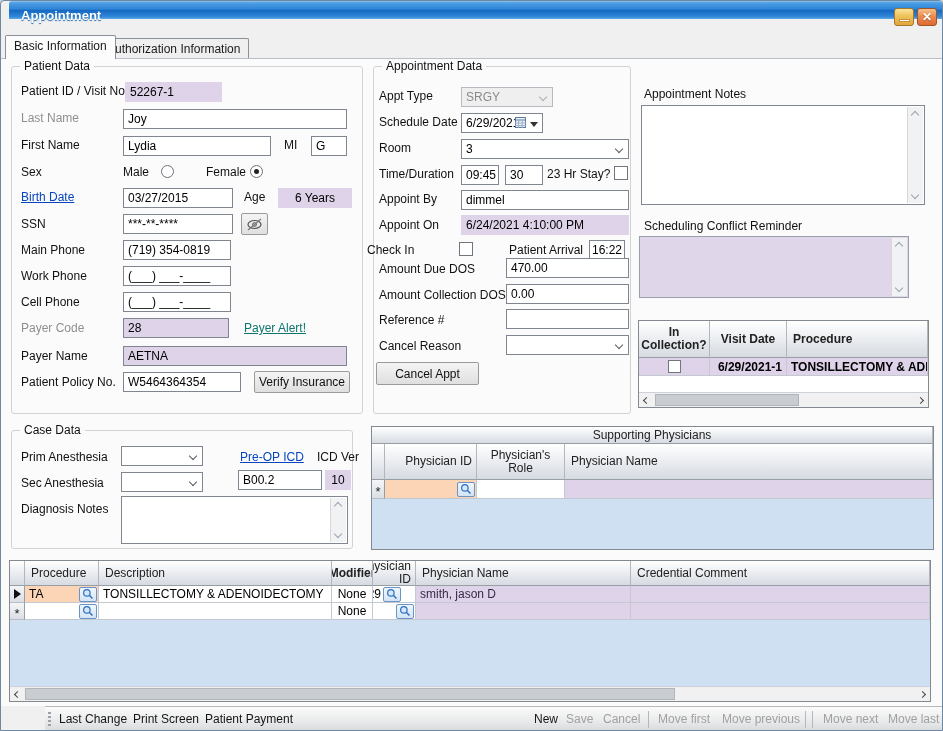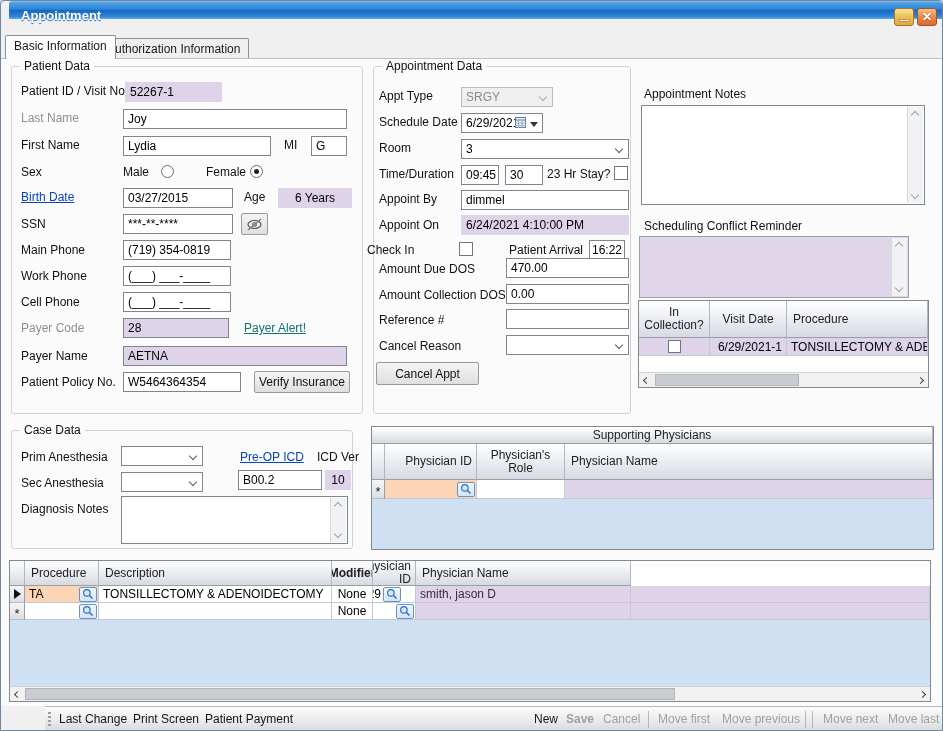--- a/index.html
+++ b/index.html
@@ -232,21 +232,21 @@
 
     <span class="lbl" style="left:643px;top:160px;">Scheduling Conflict Reminder</span>
     <div class="textarea lav" style="left:638px;top:177px;width:270px;height:62px;border-color:#9aa0a8;">
       <span></span>
       <div class="vscroll">
         <span class="sb-arrow sb-up"></span>
         <span class="sb-arrow sb-down"></span>
       </div>
     </div>
 
-    <div class="grid" style="left:637px;top:241px;width:291px;height:88px;">
+    <div class="grid" style="left:637px;top:261px;width:291px;height:88px;font-weight:bold;">
       <div class="gridrow" style="top:0;height:37px;">
         <div class="hcell" style="width:71px;">In Collection?</div>
         <div class="hcell" style="width:77px;">Visit Date</div>
         <div class="hcell left" style="flex:1;">Procedure</div>
       </div>
       <div class="gridrow" style="top:37px;height:18px;">
         <div class="dcell lav center" style="width:71px;">
           <span class="cb" style="position:relative;width:13px;height:13px;"></span>
         </div>
         <div class="dcell lav right" style="width:77px;">6/29/2021-1</div>
@@ -321,20 +321,21 @@
     </div>
 
     <div class="grid" style="left:8px;top:501px;width:922px;height:142px;">
       <div class="gridrow" style="top:0;height:25px;">
         <div class="hcell" style="width:15px;"></div>
         <div class="hcell left" style="width:74px;">Procedure</div>
         <div class="hcell left" style="width:233px;">Description</div>
         <div class="hcell" style="width:41px;font-weight:bold;">Modifier</div>
         <div class="hcell right" style="width:43px;">Physician ID</div>
         <div class="hcell left" style="width:215px;">Physician Name</div>
+        <div class="hcell left" style="flex:1;">Credential Comment</div>
       </div>
 
       <div class="gridrow" style="top:25px;height:17px;">
         <div class="rowsel" style="width:15px;">
             <span class="cur-arrow"></span>
           </div>
         <div class="dcell peach" style="width:74px;padding-right:1px;">
           <span>TA</span>
           <span class="magbtn">
             <svg width="12" height="12" viewBox="0 0 16 16">
@@ -395,21 +396,21 @@
 
   </div>
 
   <div class="toolbar">
     <span class="grip"></span>
     <span class="tb-item" style="left:14px;">Last Change</span>
     <span class="tb-item" style="left:88px;">Print Screen</span>
     <span class="tb-item" style="left:160px;">Patient Payment</span>
 
     <span class="tb-item" style="left:489px;">New</span>
-    <span class="tb-item disabled" style="left:521px;font-weight:bold;">Save</span>
+    <span class="tb-item disabled" style="left:521px;">Save</span>
     <span class="tb-item disabled" style="left:558px;">Cancel</span>
     <span class="tb-sep" style="left:603px;"></span>
     <span class="tb-item disabled" style="left:613px;">Move first</span>
     <span class="tb-item disabled" style="left:677px;">Move previous</span>
     <span class="tb-sep" style="left:760px;"></span>
     <span class="tb-sep" style="left:767px;"></span>
     <span class="tb-item disabled" style="left:778px;">Move next</span>
     <span class="tb-item disabled" style="left:843px;">Move last</span>
     <span class="tb-sep" style="left:900px;"></span>
     <span class="tb-item" style="left:910px;font-weight:bold;">Help</span>

